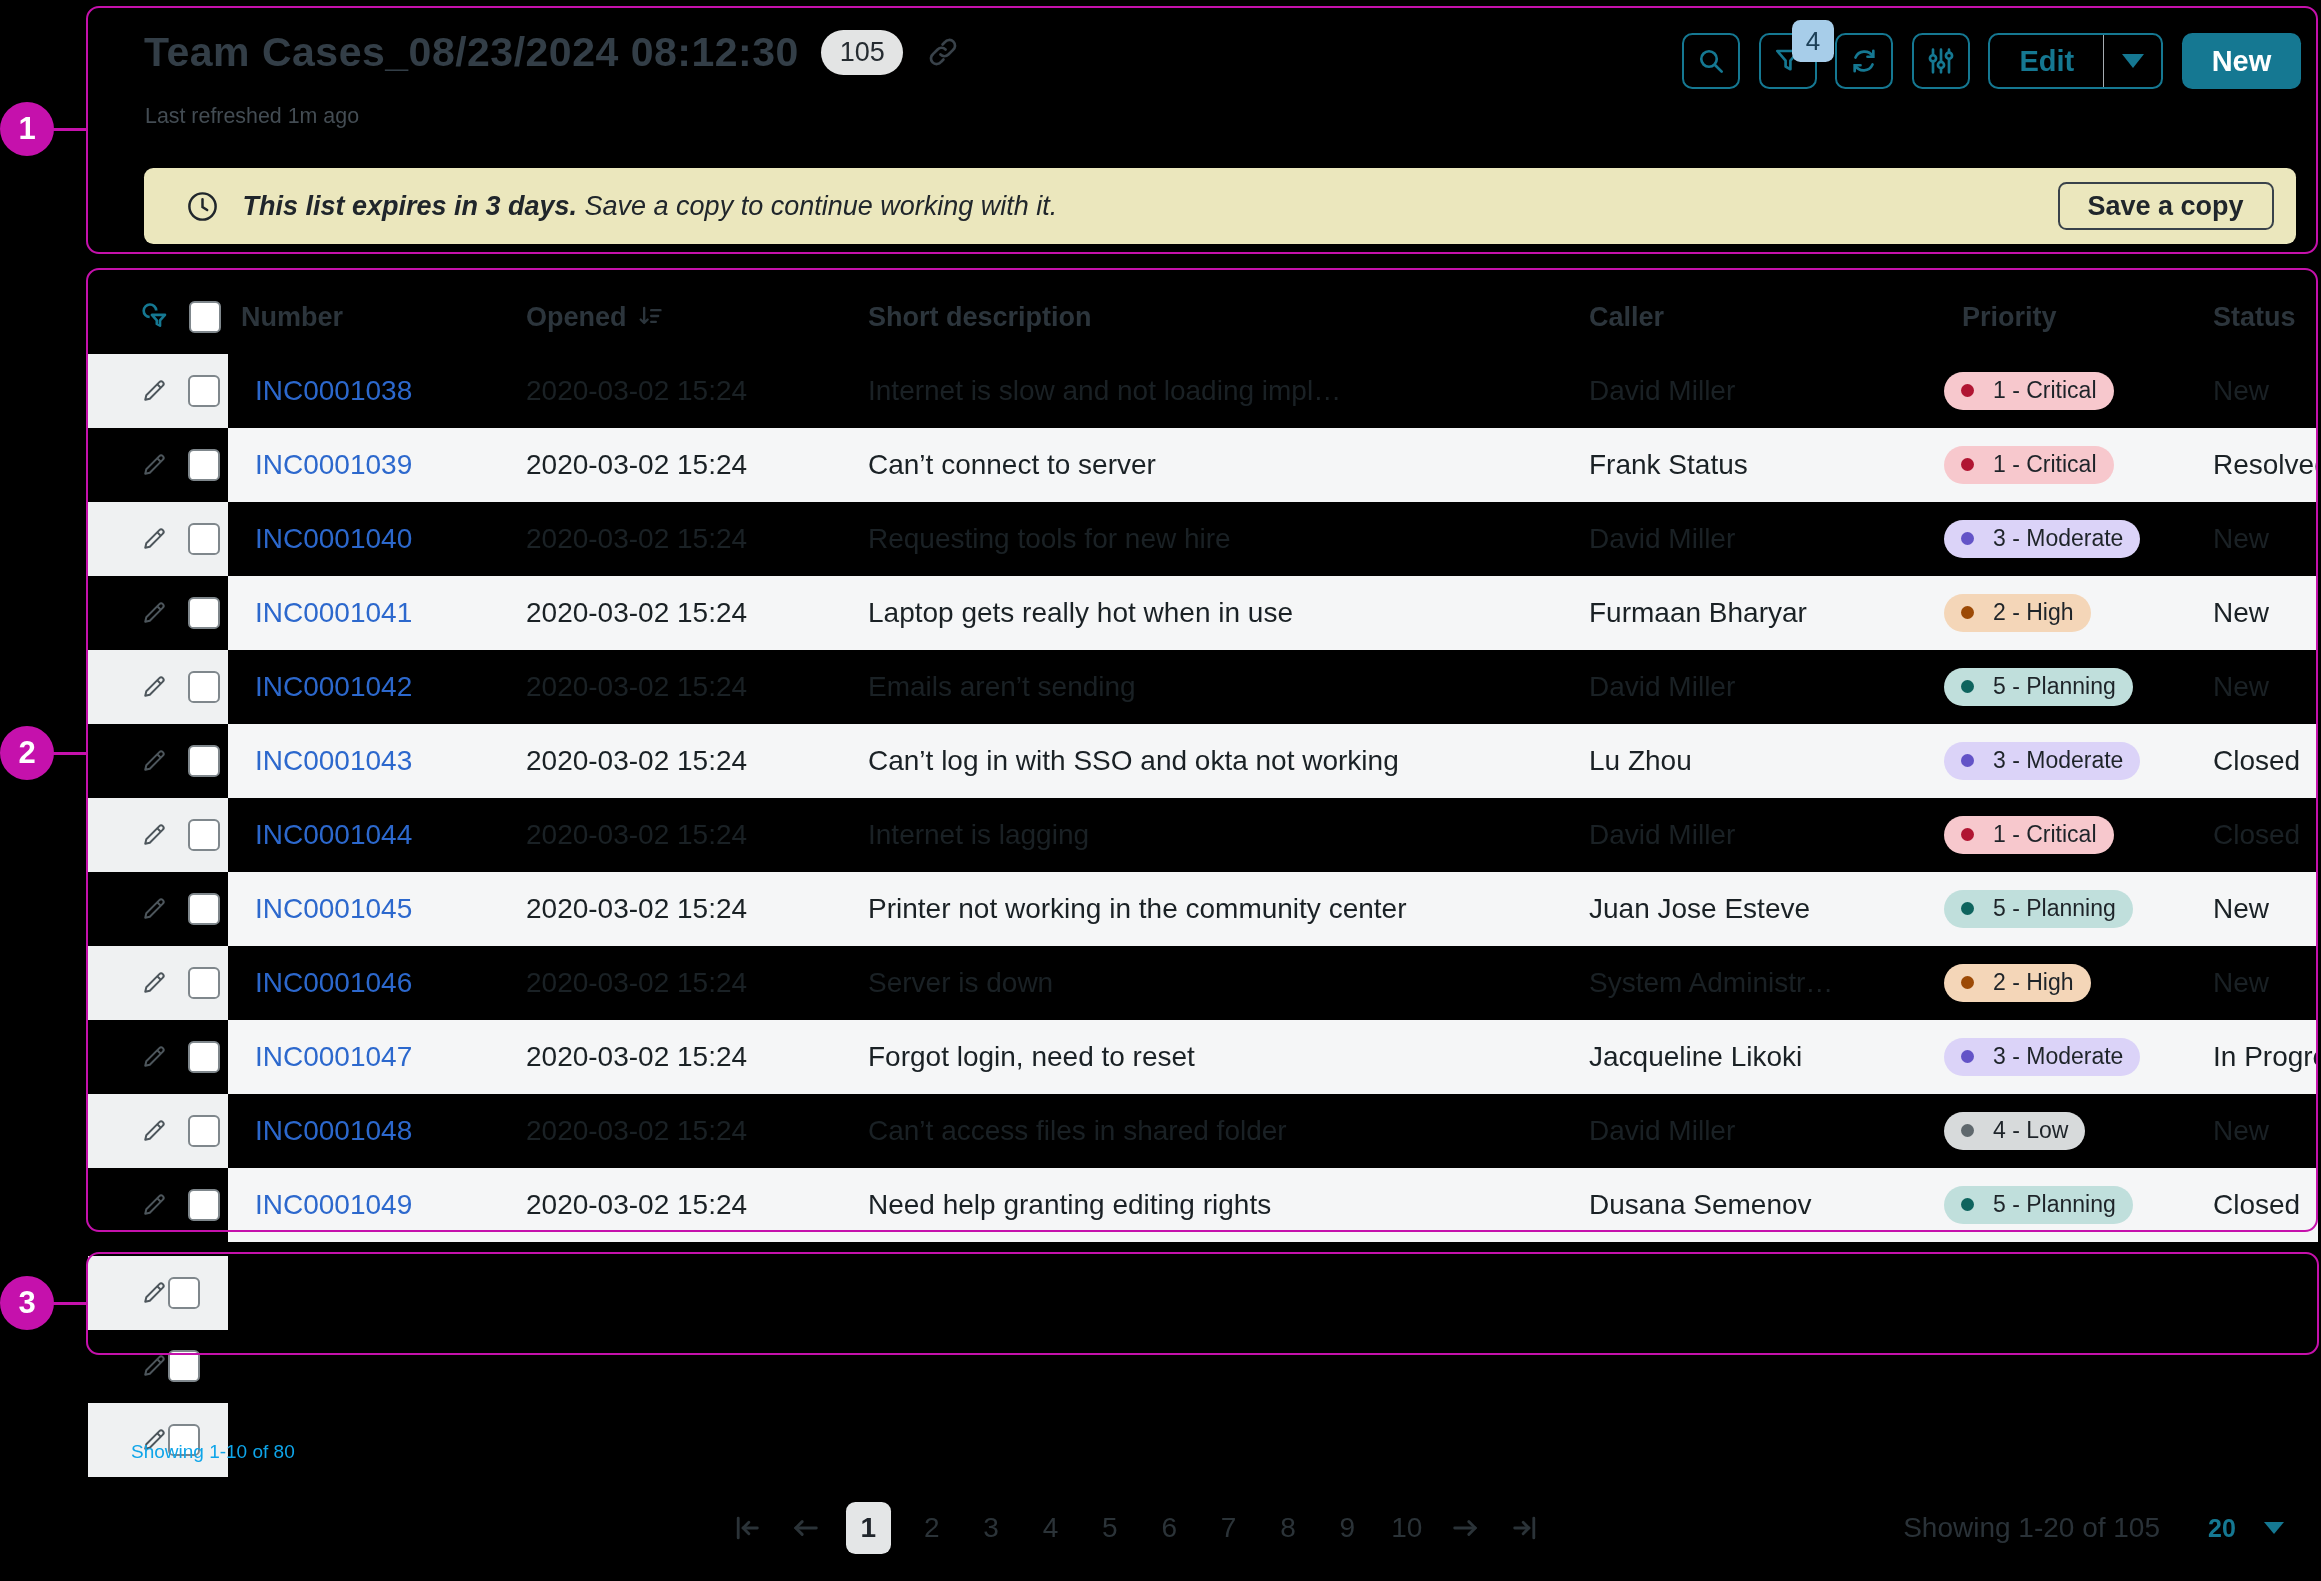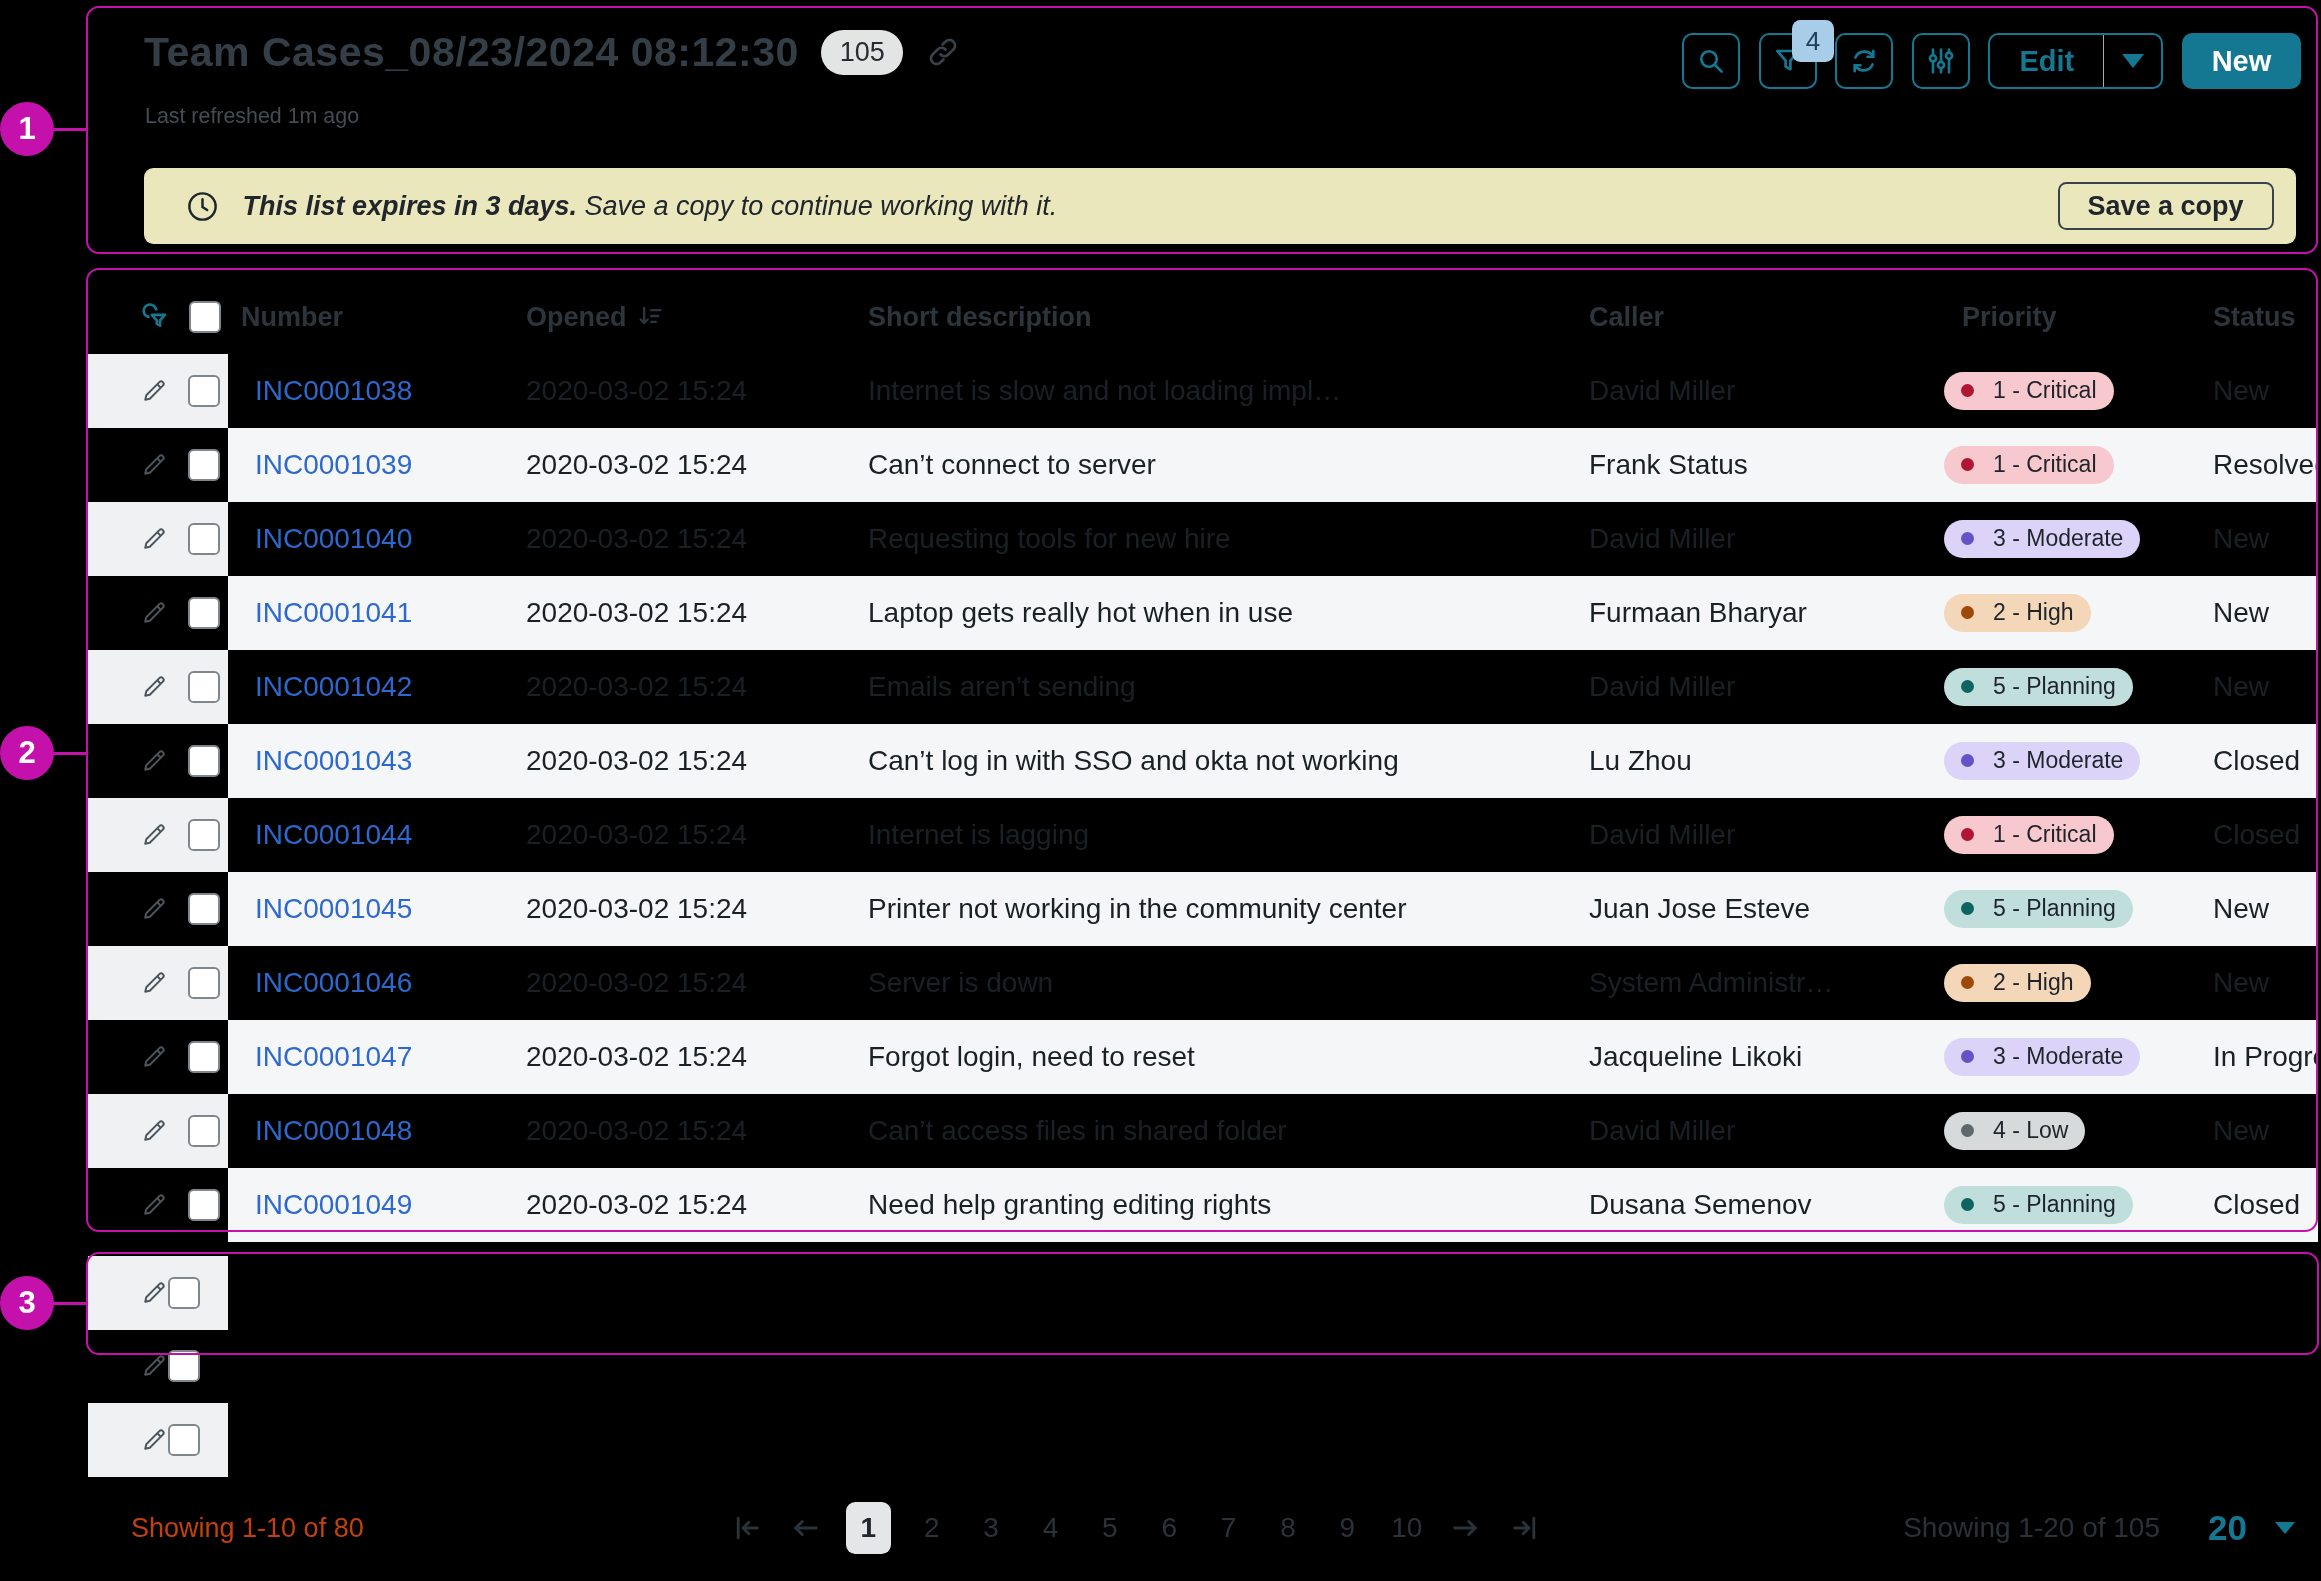--- a/index.html
+++ b/index.html
@@ -81,29 +81,29 @@
   .pill{height:38px; border-radius:19.6px; display:inline-flex; align-items:center; padding:0 17px; gap:19px;
         font-size:23px; color:#1e2429; line-height:normal;}
   .dot{width:13px; height:13px; border-radius:50%; display:inline-block;}
 
   
   .stub{position:absolute; left:88px; width:140px; height:74px; display:flex; align-items:center; z-index:1;}
   .stub.light{background:var(--pin-light);}
   .stub.dark{background:transparent;}
 
   
-  .pg-left{position:absolute; left:131px; top:1499px; height:58px; line-height:58px; font-size:27px; color:#c2410c; z-index:2;}
+  .pg-left{position:absolute; left:131px; top:1423px; height:58px; line-height:58px; font-size:19px; color:#0ea5e9; z-index:2;}
   .pager{position:absolute; left:727px; top:1499px; height:58px; display:flex; gap:22.4px; align-items:center; z-index:2;}
   .pg-item{min-width:37px; height:52px; display:flex; align-items:center; justify-content:center;
            font-size:28px; color:#2b3338; border-radius:9.3px; cursor:pointer;}
   .pg-item.active{background:#e4e6e7; color:#20262c; font-weight:700; min-width:45px;}
   .pg-arrow{color:#2b3338; display:flex; align-items:center;}
   .pg-right{position:absolute; right:161px; top:1499px; height:58px; line-height:58px; font-size:28px; color:#2a3238; z-index:2;}
   .pg-size{position:absolute; left:2208px; top:1499px; height:58px; display:flex; align-items:center; gap:28px; z-index:2;
-           color:var(--accent); font-size:35px; font-weight:700; cursor:pointer;}
+           color:var(--accent); font-size:25px; font-weight:700; cursor:pointer;}
   .pg-size .caret-down{border-left-width:10.3px; border-right-width:10.3px; border-top-width:12px;}
 
   svg{display:block;}
 </style>
 </head>
 <body>
 
 <div class="stage">
 
   <div class="callout" style="left:0; top:102px">1</div>

